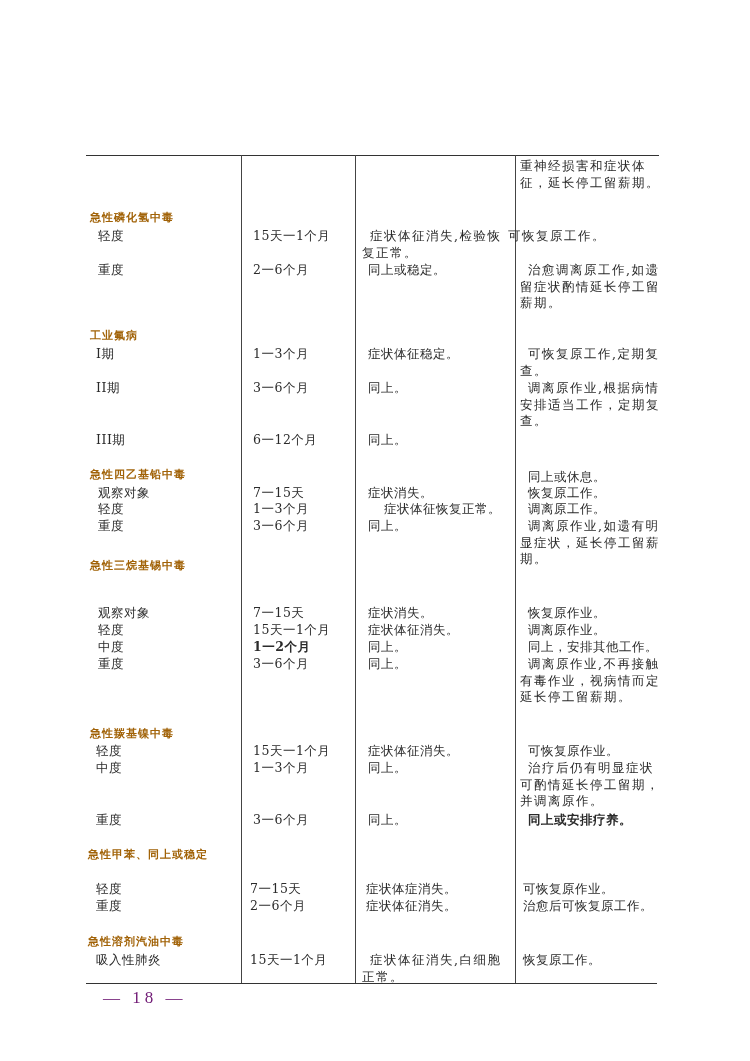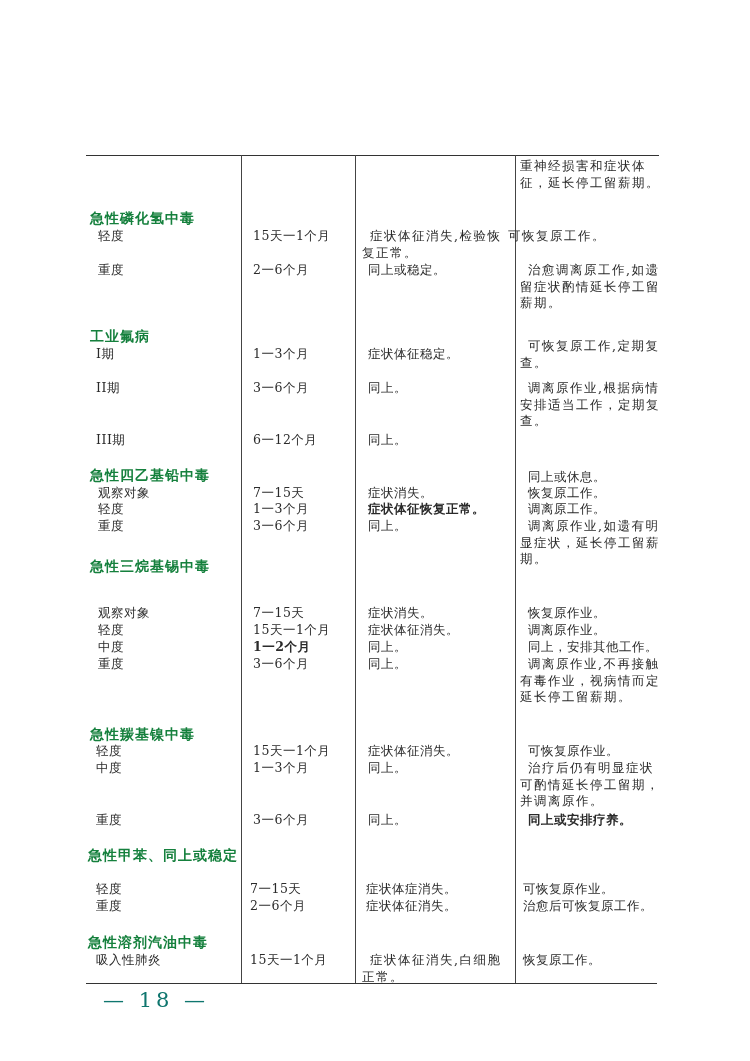--- a/index.html
+++ b/index.html
@@ -1,23 +1,23 @@
 <!DOCTYPE html>
 <html><head>
 <meta charset="utf-8">
 <style>
   html, body { margin:0; padding:0; }
   body { width:750px; height:1061px; background:#ffffff; position:relative; overflow:hidden;
          font-family:"DejaVu Serif","Liberation Serif",serif; color:#2a2a2a; }
   .hline { position:absolute; background:#333; height:1px; }
   .vline { position:absolute; background:#444; width:1px; top:155px; height:828px; }
   .t { position:absolute; font-size:12.5px; line-height:16px; white-space:nowrap; letter-spacing:0.5px; }
-  .h { position:absolute; font-size:14px; font-weight:bold; line-height:18px; white-space:nowrap; letter-spacing:1px; color:#15803d; }
+  .h { position:absolute; font-size:11px; font-weight:bold; line-height:18px; white-space:nowrap; letter-spacing:1px; color:#a16207; }
   .w { position:absolute; font-size:12.5px; line-height:16.5px; letter-spacing:1.5px; width:140px; }
-  .pg { position:absolute; left:103px; top:988px; font-size:21px; letter-spacing:4px; color:#0f766e; }
+  .pg { position:absolute; left:103px; top:988px; font-size:17px; letter-spacing:4px; color:#701a75;font-family:Liberation Serif, serif; }
 </style>
 </head>
 <body>
 
 <div>
 
   <div class="hline" style="left:86px; top:155px; width:573px;"></div>
   <div class="vline" style="left:241px;"></div>
   <div class="vline" style="left:355px;"></div>
   <div class="vline" style="left:515px;"></div>
@@ -33,41 +33,41 @@
 
   <div class="t" style="left:98px; top:262px;">重度</div>
   <div class="t" style="left:253px; top:262px;">2一6个月</div>
   <div class="t" style="left:368px; top:262px;">同上或稳定。</div>
   <div class="w" style="left:520px; top:262px; text-indent:8px;">治愈调离原工作,如遗留症状酌情延长停工留薪期。</div>
 
   <div class="h" style="left:90px; top:327px;">工业氟病</div>
   <div class="t" style="left:96px; top:346px;">I期</div>
   <div class="t" style="left:253px; top:346px;">1一3个月</div>
   <div class="t" style="left:368px; top:346px;text-align:right;">症状体征稳定。</div>
-  <div class="w" style="left:520px; top:338px; text-indent:8px;">可恢复原工作,定期复查。</div>
+  <div class="w" style="left:520px; top:346px; text-indent:8px;">可恢复原工作,定期复查。</div>
 
   <div class="t" style="left:96px; top:380px;">II期</div>
   <div class="t" style="left:253px; top:380px;">3一6个月</div>
   <div class="t" style="left:368px; top:380px;">同上。</div>
   <div class="w" style="left:520px; top:380px; text-indent:8px;">调离原作业,根据病情安排适当工作，定期复查。</div>
 
   <div class="t" style="left:96px; top:432px;">III期</div>
   <div class="t" style="left:253px; top:432px;">6一12个月</div>
   <div class="t" style="left:368px; top:432px;">同上。</div>
   <div class="t" style="left:528px; top:432px;margin-top:37px;">同上或休息。</div>
 
   <div class="h" style="left:90px; top:466px;">急性四乙基铅中毒</div>
   <div class="t" style="left:98px; top:485px;">观察对象</div>
   <div class="t" style="left:253px; top:485px;">7一15天</div>
   <div class="t" style="left:368px; top:485px;">症状消失。</div>
   <div class="t" style="left:528px; top:485px;">恢复原工作。</div>
 
   <div class="t" style="left:98px; top:501px;">轻度</div>
   <div class="t" style="left:253px; top:501px;">1一3个月</div>
-  <div class="t" style="left:368px; top:501px;font-weight:bold;">症状体征恢复正常。</div>
+  <div class="t" style="left:384px; top:501px;">症状体征恢复正常。</div>
   <div class="t" style="left:528px; top:501px;">调离原工作。</div>
 
   <div class="t" style="left:98px; top:518px;">重度</div>
   <div class="t" style="left:253px; top:518px;">3一6个月</div>
   <div class="t" style="left:368px; top:518px;">同上。</div>
   <div class="w" style="left:520px; top:518px; text-indent:8px;">调离原作业,如遗有明显症状，延长停工留薪期。</div>
 
   <div class="h" style="left:90px; top:557px;text-align:center;">急性三烷基锡中毒</div>
   <div class="t" style="left:98px; top:605px;">观察对象</div>
   <div class="t" style="left:253px; top:605px;">7一15天</div>

